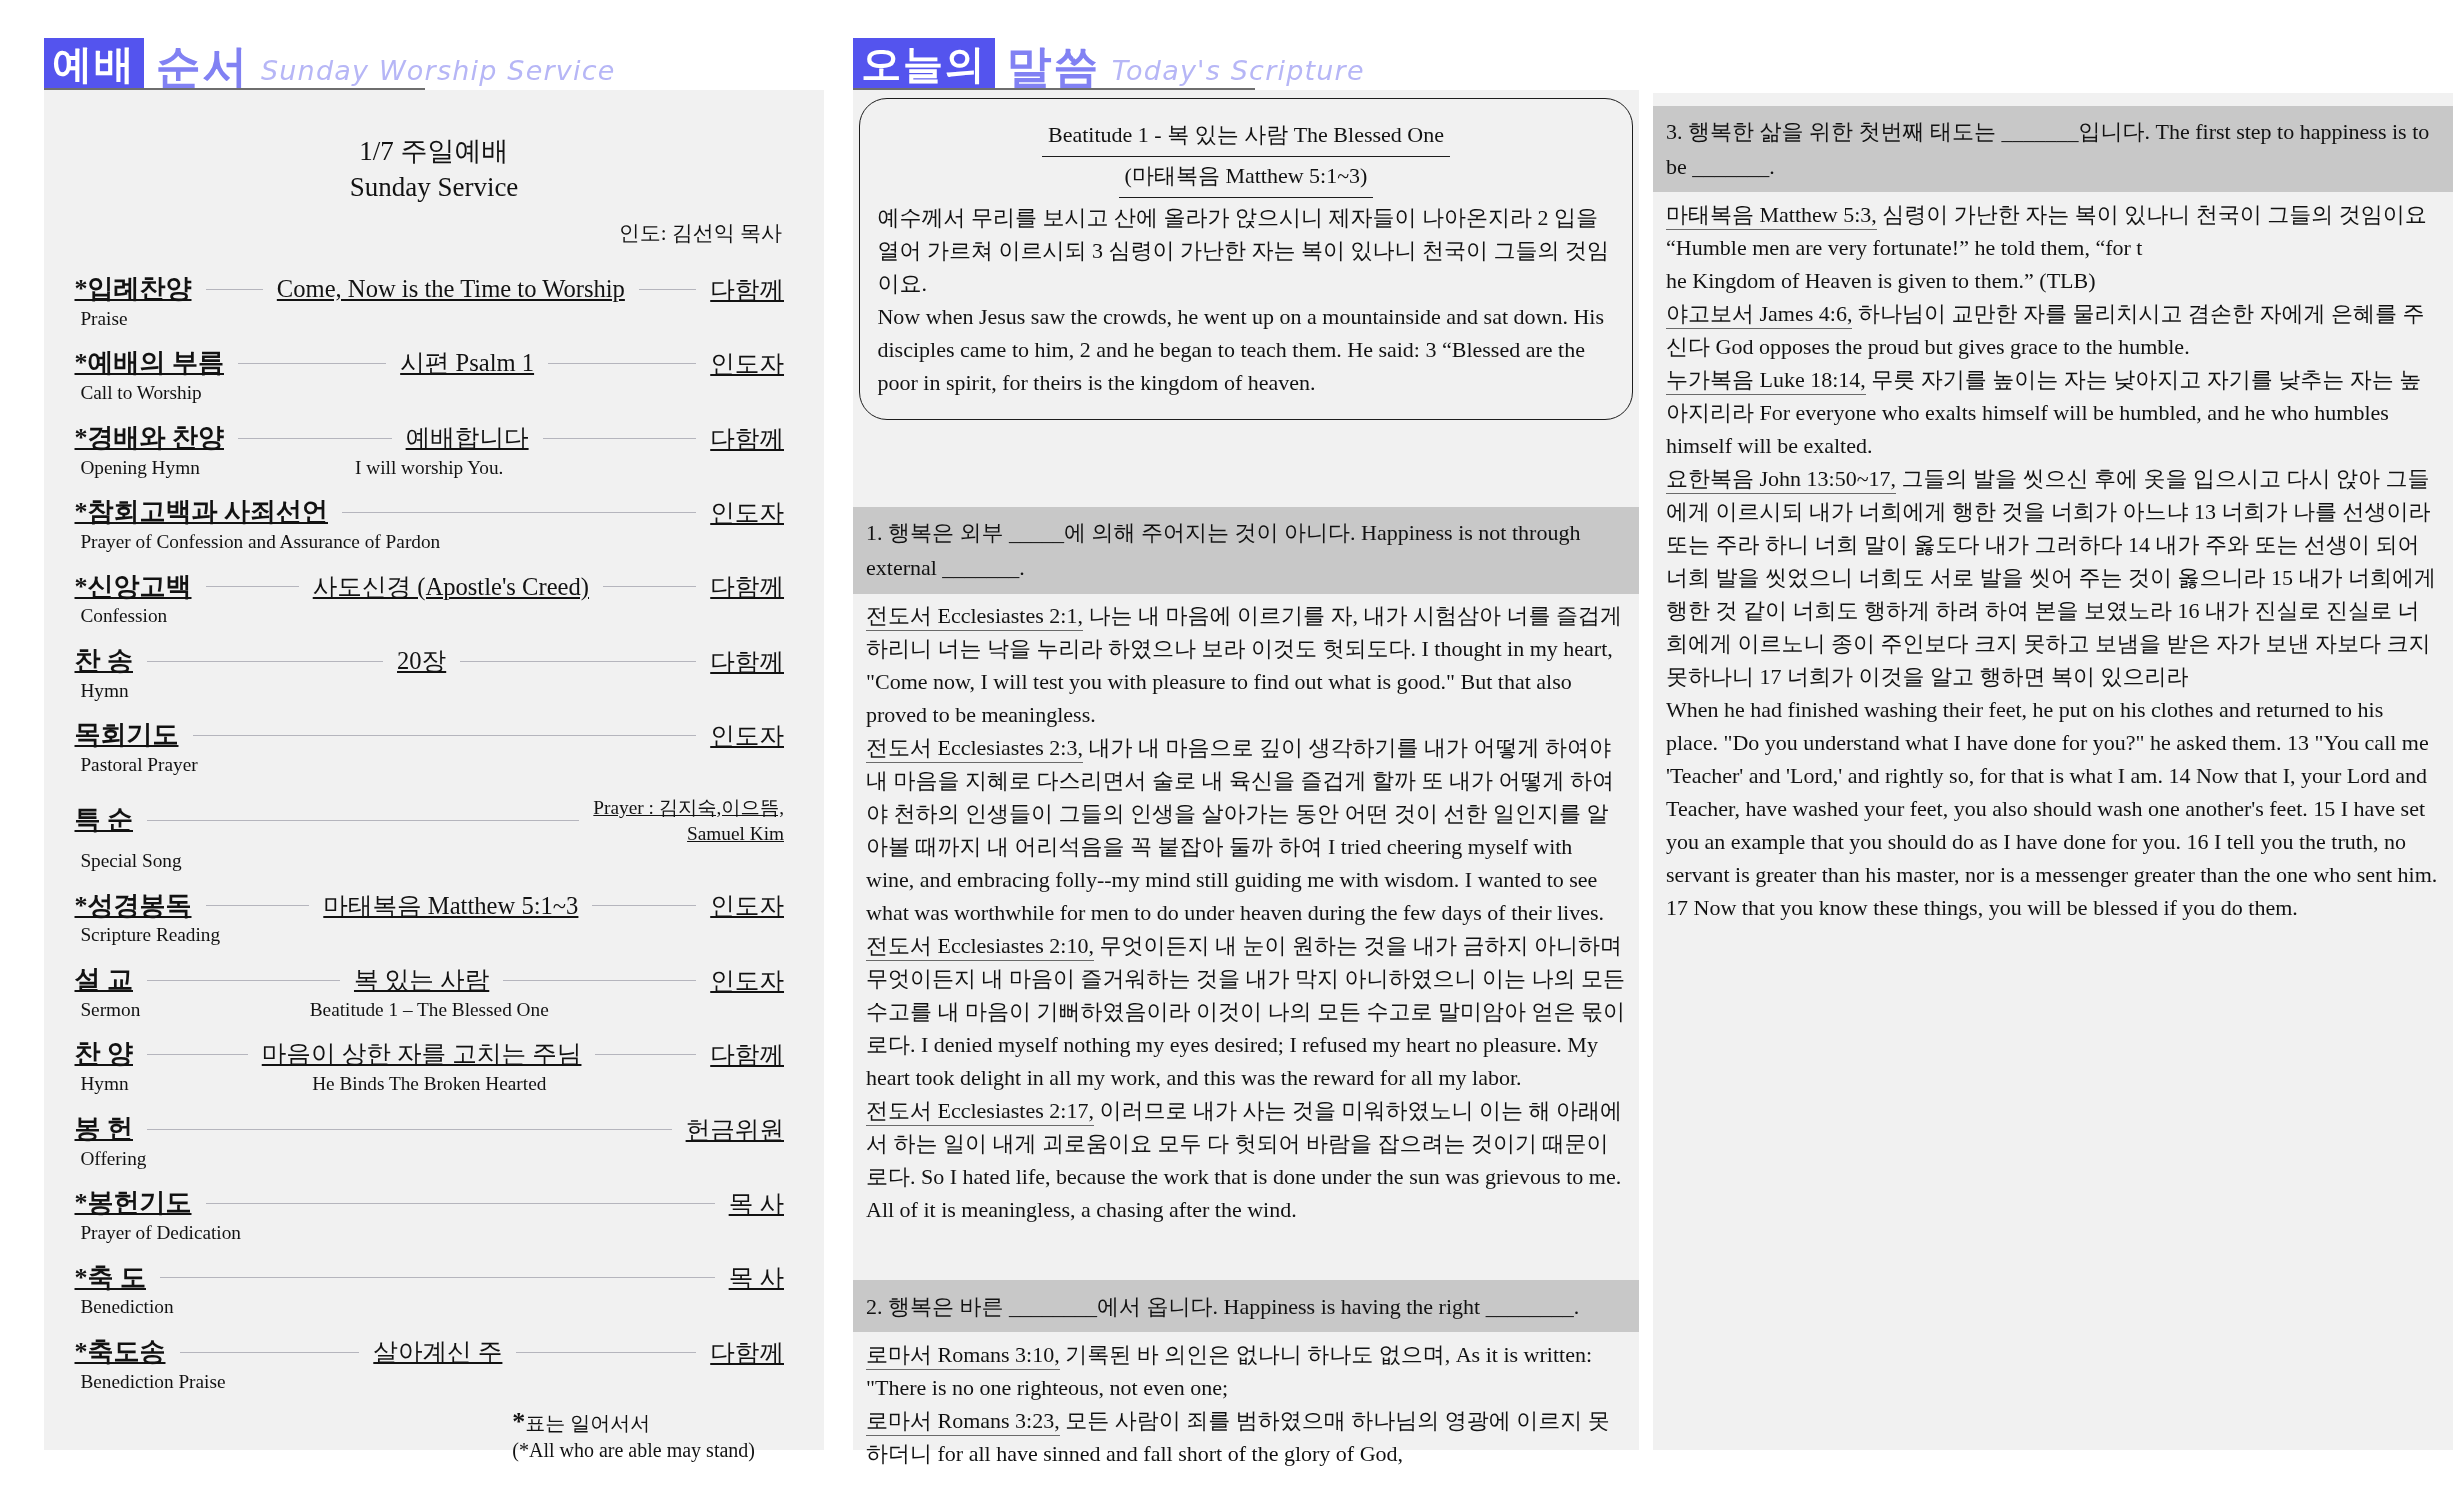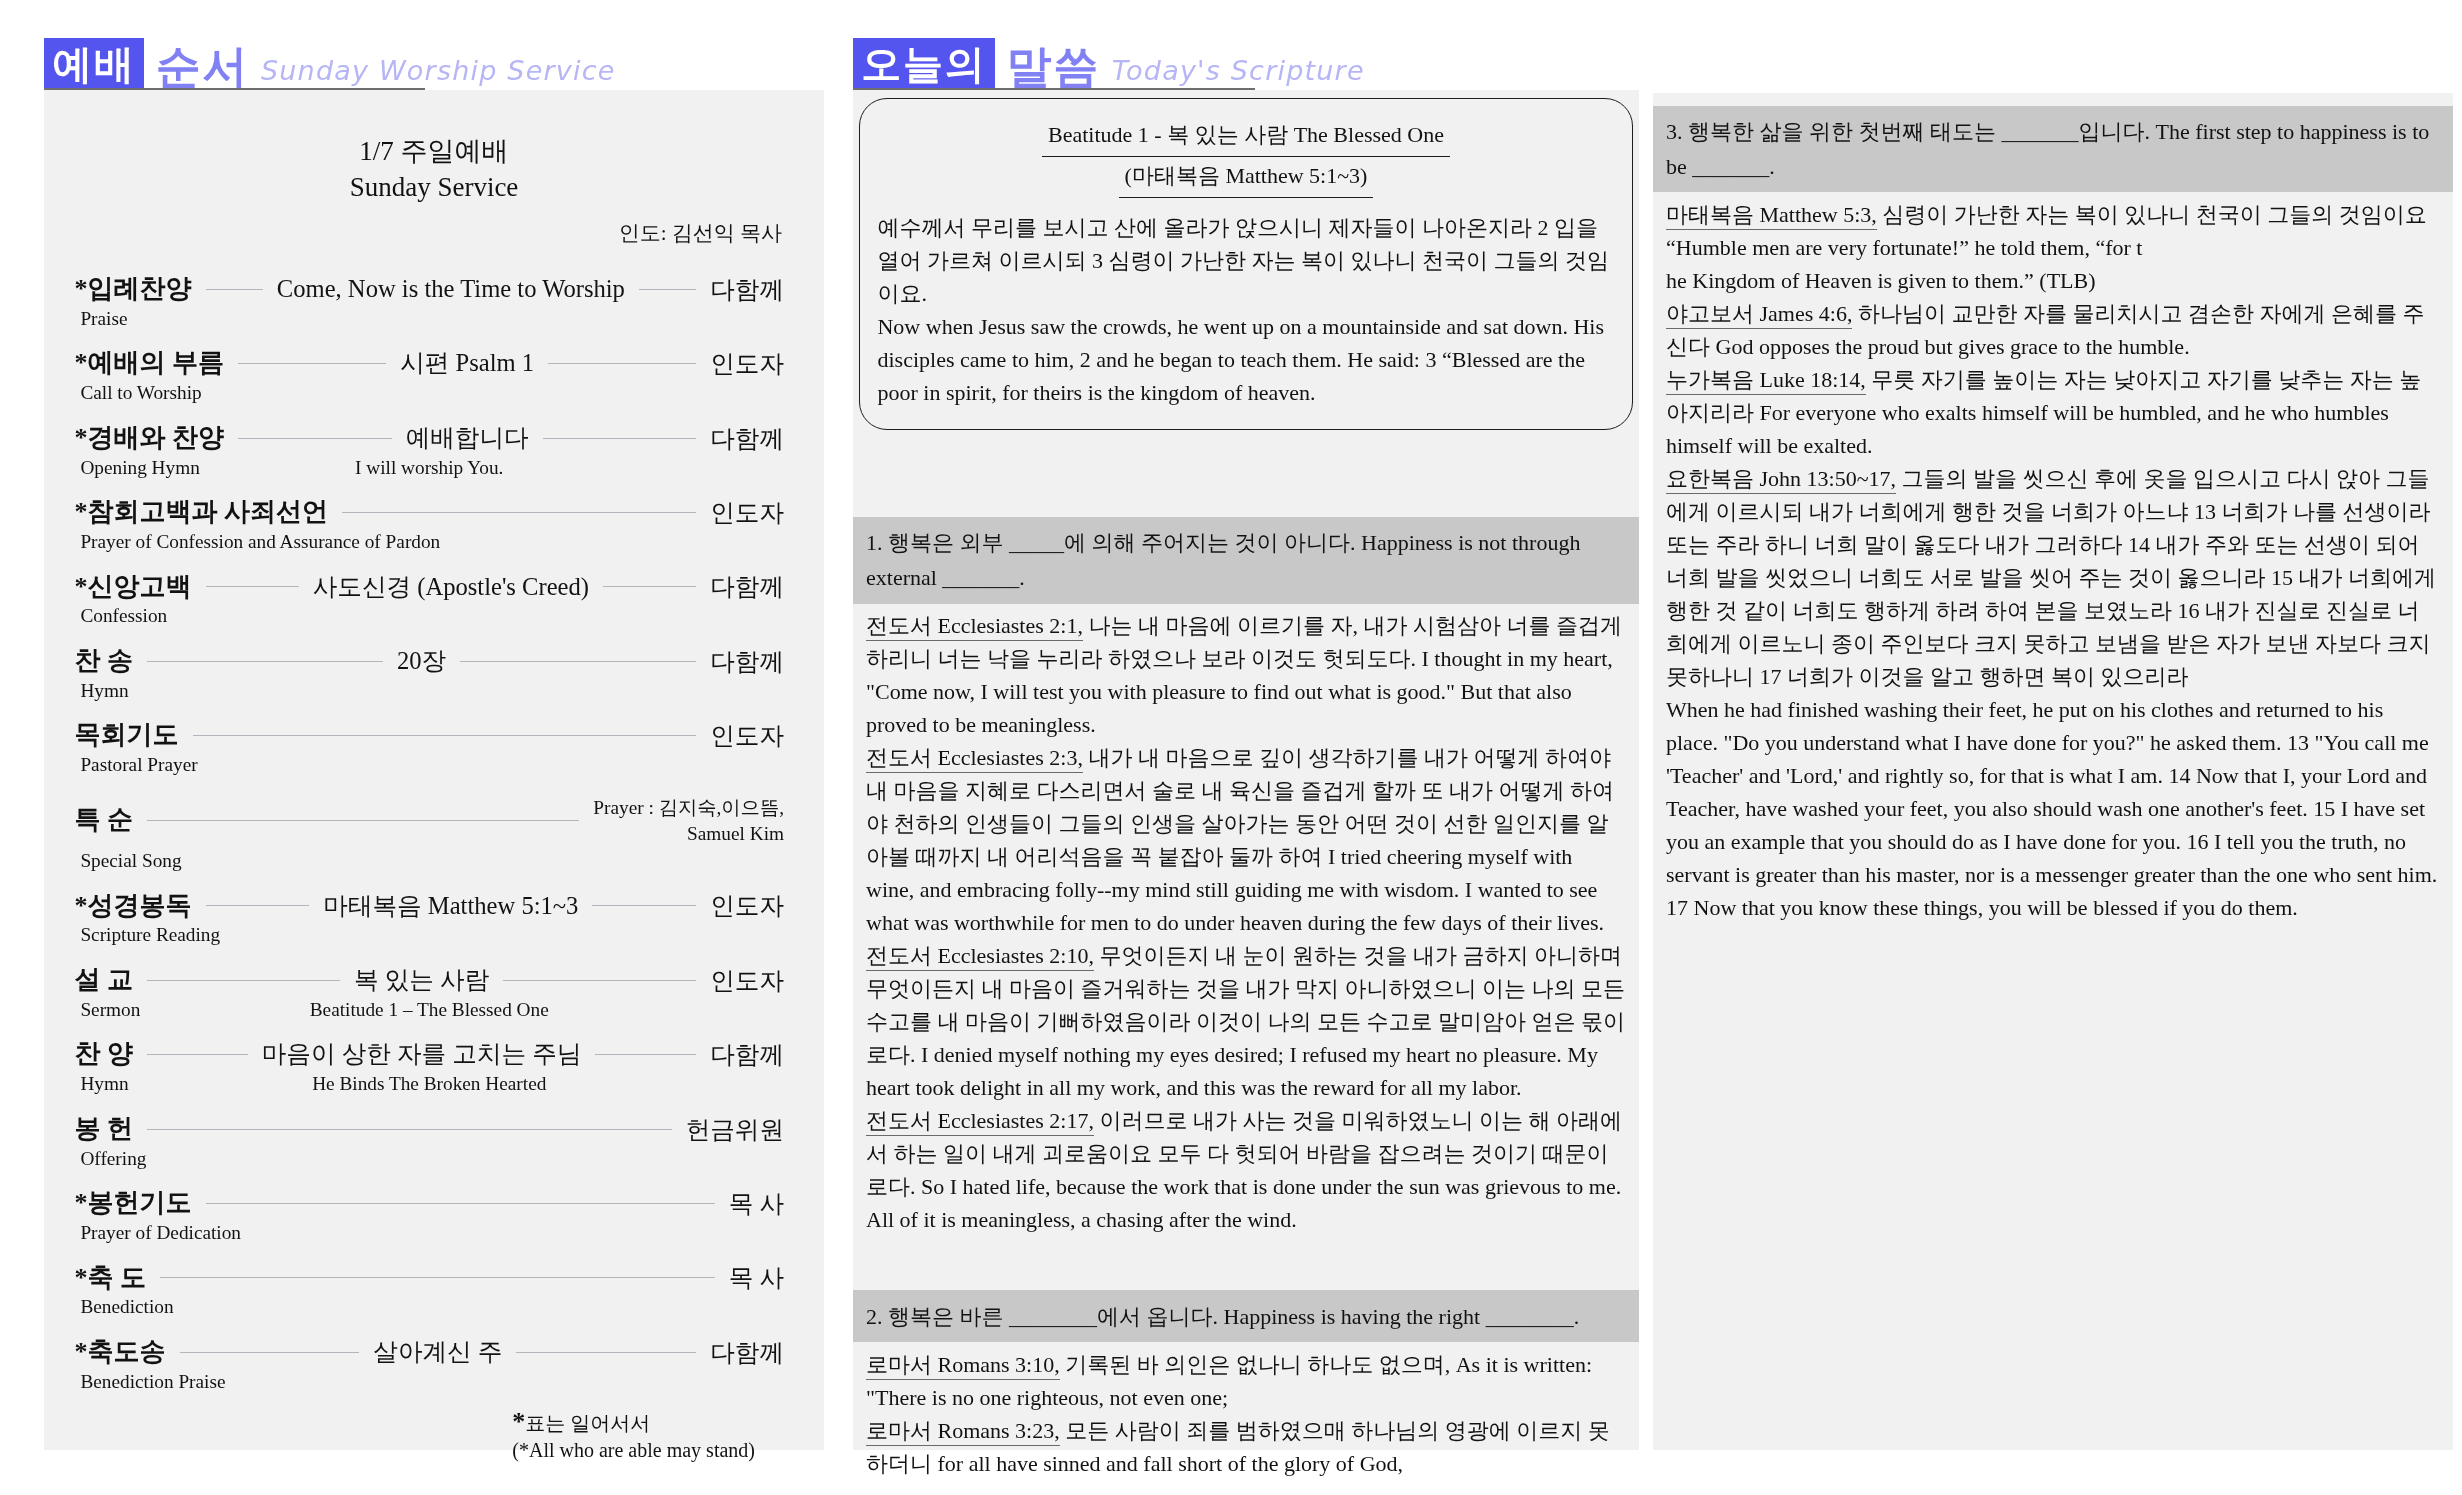--- a/index.html
+++ b/index.html
@@ -27,39 +27,39 @@
   
   .panel { position:absolute; background:#f1f1f1; top:90px; height:1360px; box-sizing:border-box; }
   #left-panel  { left:44px;   width:780px; }
   #mid-panel   { left:853px; width:786px; }
   #right-panel { left:1653px; top:93px; width:800px; height:1357px; }
   
   .service-head { text-align:center; font-size:27px; line-height:36px; margin-top:43px; }
   .leader-row { text-align:right; font-size:21px; padding-right:42px; margin-top:14px; }
   #worship-items { padding:0 40px 0 30.5px; margin-top:27px; }
   .item { margin-bottom:17px; }
-  .item .row1 { display:flex; align-items:center; gap:14px; min-height:30.5px; }
+  .item .row1 { display:flex; align-items:center; gap:14px; min-height:30.5px;text-decoration:underline; }
   .label-ko { font-size:26px; font-weight:600; white-space:nowrap; line-height:30.5px; }
   .lead { flex:1 1 0; height:0; border-top:1.2px solid #b5b5bd; min-width:17.6px; }
   .ttl { font-size:24.6px; white-space:nowrap; text-align:center; line-height:30.5px; }
   .role { font-size:24.6px; white-space:nowrap; text-align:right; line-height:29px; }
   .role.small { font-size:19.3px; line-height:26px; white-space:pre-line; }
   .item .row2 { position:relative; font-size:19.3px; line-height:24.6px; margin-top:2.3px; min-height:24.6px; }
   .label-en { padding-left:5.9px; }
   .subttl { position:absolute; left:50%; transform:translateX(-50%); top:0; white-space:nowrap; }
   #stand-note { width:fit-content; margin:-3.5px 69px 0 auto; font-size:20px; line-height:27px; }
   #stand-note .star { font-size:26px; font-weight:bold; }
   
   .scripture-box {
     margin:8.2px 5.9px 0 5.9px; border:1.8px solid #1d1d1d; border-radius:28px;
     padding:16.4px 17.6px 20px 17.6px; box-sizing:border-box;
   }
   .box-title { text-align:center; font-size:22px; line-height:38px; }
   .box-title .u { border-bottom:1.8px solid #1d1d1d; padding:0 5.9px 2.3px 5.9px; display:inline-block; }
-  .box-body { font-size:22px; line-height:33px; white-space:pre-line; margin-top:13px; }
+  .box-body { font-size:22px; line-height:33px; white-space:pre-line; margin-top:3px; }
   .hl { background:#c8c8c8; font-size:22px; line-height:35px; padding:8.2px 13px; }
   #hl1 { margin-top:87px; }
   #hl2 { margin-top:54px; }
   #hl3 { margin-top:13px; }
   .paras { margin-top:5.9px; }
   .para { font-size:22px; line-height:33px; padding:0 13px; margin:0; white-space:pre-line; }
   .ref { border-bottom:1.8px solid #6a6a6a; padding-bottom:1.8px; }
 </style>
 </head>
 <body>

